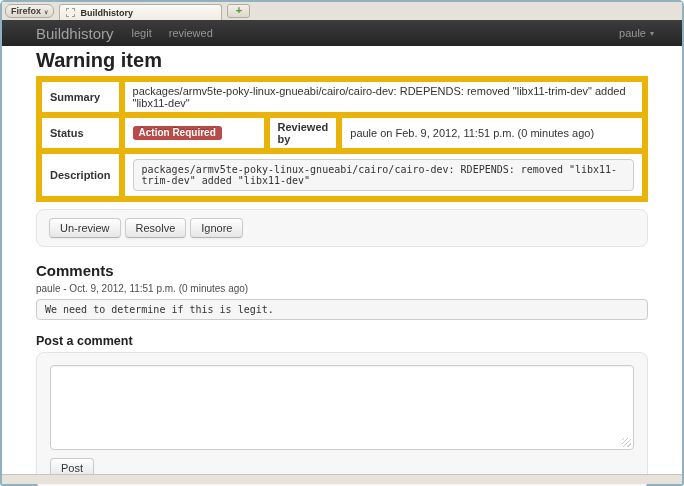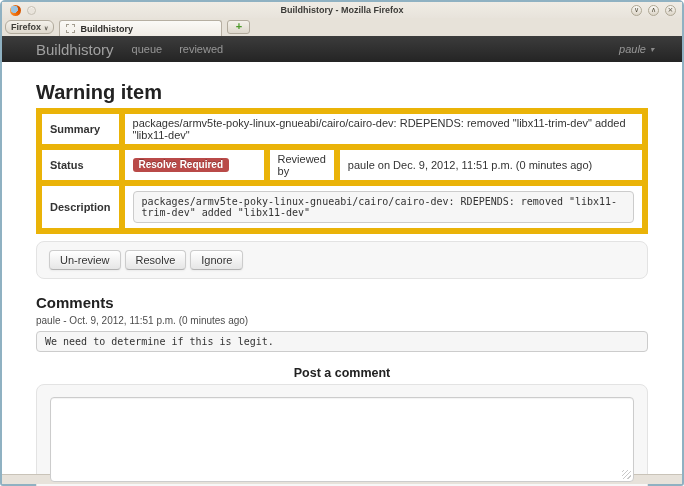--- a/index.html
+++ b/index.html
@@ -40,122 +40,112 @@
     background:linear-gradient(#f4f1eb,#ded8cc);color:#4c9a2a;font-size:11px;font-weight:bold;
     line-height:11px;text-align:center;}
 
   
   .viewport{flex:1 1 auto;background:#fff;display:flex;flex-direction:column;min-height:0;}
 
   .navbar{height:26px;flex:0 0 auto;background:linear-gradient(#3c3c3c,#242424);
     display:flex;align-items:center;padding:0 28px 0 34px;}
   .brand{font-size:15px;color:#a0a0a0;margin-right:18px;text-decoration:none;}
   .nav-link{font-size:11px;color:#979797;margin-right:17px;text-decoration:none;}
-  .user-menu{margin-left:auto;font-size:11px;color:#979797;display:flex;align-items:center;gap:4px;font-style:italic;}
+  .user-menu{margin-left:auto;font-size:11px;color:#979797;display:flex;align-items:center;gap:4px;}
   .user-caret{font-size:8px;color:#8a8a8a;}
 
-  .content{flex:1 1 auto;padding:16px 34px;display:flex;flex-direction:column;min-height:0;}
+  .content{flex:1 1 auto;padding:0 34px;display:flex;flex-direction:column;min-height:0;}
 
   h1.page-title{font-size:20px;font-weight:bold;color:#222;margin:3px 0 5px 0;line-height:22px;}
 
   table.details{width:100%;border-collapse:collapse;font-size:11px;color:#333;}
   table.details td{border:6px solid #eab308;padding:3px 8px;vertical-align:middle;}
   td.lbl{font-weight:bold;width:65px;}
   td.status-cell{width:145px;}
-  td.revby{font-weight:normal;width:64px;}
+  td.revby{font-weight:bold;width:64px;}
   .badge-important{display:inline-block;background:#b94a48;color:#fff;font-size:10px;
     font-weight:bold;padding:1px 6px 2px;border-radius:3px;text-shadow:0 -1px 0 rgba(0,0,0,.25);}
 
   pre.code{font-family:"DejaVu Sans Mono",monospace;font-size:10px;color:#333;
     background:#f6f6f6;border:1px solid #ccc;border-radius:4px;padding:4px 8px;
     margin:2px 0;white-space:pre-wrap;line-height:11px;}
 
   .well{background:#f7f7f7;border:1px solid #e3e3e3;border-radius:8px;}
   .actions-well{margin-top:7px;padding:8px 12px;display:flex;gap:4px;}
 
   .btn{display:inline-block;font-size:11px;color:#333;padding:3px 10px;border-radius:4px;
     border:1px solid #ccc;border-bottom-color:#b3b3b3;
     background:linear-gradient(#fff,#e6e6e6);
     box-shadow:inset 0 1px 0 rgba(255,255,255,.2),0 1px 2px rgba(0,0,0,.05);
     text-shadow:0 1px 1px rgba(255,255,255,.75);cursor:pointer;
     font-family:"Liberation Sans",sans-serif;}
 
   h2.comments-title{font-size:15px;font-weight:bold;color:#222;margin:15px 0 4px 0;}
   .comment-meta{font-size:10px;color:#4d4d4d;margin:0 0 3px 0;}
-  h3.post-title{font-size:12.5px;font-weight:bold;color:#222;margin:12px 0 4px 0;text-align:center;}
+  h3.post-title{font-size:12.5px;font-weight:bold;color:#222;margin:12px 0 4px 0;}
 
   .form-well{padding:12px 13px 10px;}
   .ta-wrap{position:relative;}
   textarea.comment-box{width:100%;height:85px;border:1px solid #ccc;border-radius:4px;
     background:#fff;resize:none;font-family:"Liberation Sans",sans-serif;font-size:11px;
     color:#333;padding:4px 6px;display:block;box-shadow:inset 0 1px 1px rgba(0,0,0,.05);}
   .resize-grip{position:absolute;right:3px;bottom:3px;width:9px;height:9px;cursor:nwse-resize;
     background:repeating-linear-gradient(-45deg,rgba(0,0,0,0) 0 2px,#c9c9c9 2px 3px);}
   .post-row{margin-top:8px;}
 
   .page-end{margin-top:auto;border-top:1px solid #ededed;height:9px;flex:0 0 auto;}
   .addon-bar{flex:0 0 auto;height:10px;background:#e7e2da;border-top:1px solid #c9c3b8;}
 </style>
 </head>
 <body>
 
 <div class="window">
 
-  <div class="titlebar">
-    <span class="ff-logo"></span>
-    <span class="ghost-btn"></span>
-    <span class="win-title">Buildhistory - Mozilla Firefox</span>
-    <span class="win-controls">
-      <span class="win-btn">∨</span>
-      <span class="win-btn">∧</span>
-      <span class="win-btn">×</span>
-    </span>
-  </div>
 
   <div class="tabstrip">
     <div class="ff-menu-btn">
       <span>Firefox</span>
       <span class="ff-menu-caret">∨</span>
     </div>
     <div class="tab">
       <span class="tab-favicon"></span>
       <span class="tab-label">Buildhistory</span>
     </div>
     <div class="newtab-btn">+</div>
   </div>
 
   <div class="viewport">
 
     <div class="navbar">
       <a class="brand" href="#">Buildhistory</a>
-      <a class="nav-link" href="#">queue</a>
+      <a class="nav-link" href="#">legit</a>
       <a class="nav-link" href="#">reviewed</a>
       <span class="user-menu">
         <span>paule</span>
         <span class="user-caret">▾</span>
       </span>
     </div>
 
     <div class="content">
 
       <h1 class="page-title">Warning item</h1>
 
       <table class="details">
         <tbody>
             <tr>
           <td class="lbl">Summary</td>
           <td colspan="3">packages/armv5te-poky-linux-gnueabi/cairo/cairo-dev: RDEPENDS: removed "libx11-trim-dev" added "libx11-dev"</td>
         </tr>
         <tr>
           <td class="lbl">Status</td>
           <td class="status-cell">
-            <span class="badge-important">Resolve Required</span>
+            <span class="badge-important">Action Required</span>
           </td>
           <td class="revby">Reviewed by</td>
-          <td>paule on Dec. 9, 2012, 11:51 p.m. (0 minutes ago)</td>
+          <td>paule on Feb. 9, 2012, 11:51 p.m. (0 minutes ago)</td>
         </tr>
         <tr>
           <td class="lbl">Description</td>
           <td colspan="3">
             <pre class="code">packages/armv5te-poky-linux-gnueabi/cairo/cairo-dev: RDEPENDS: removed "libx11-trim-dev" added "libx11-dev"</pre>
           </td>
         </tr>
       </tbody>
         </table>
 

